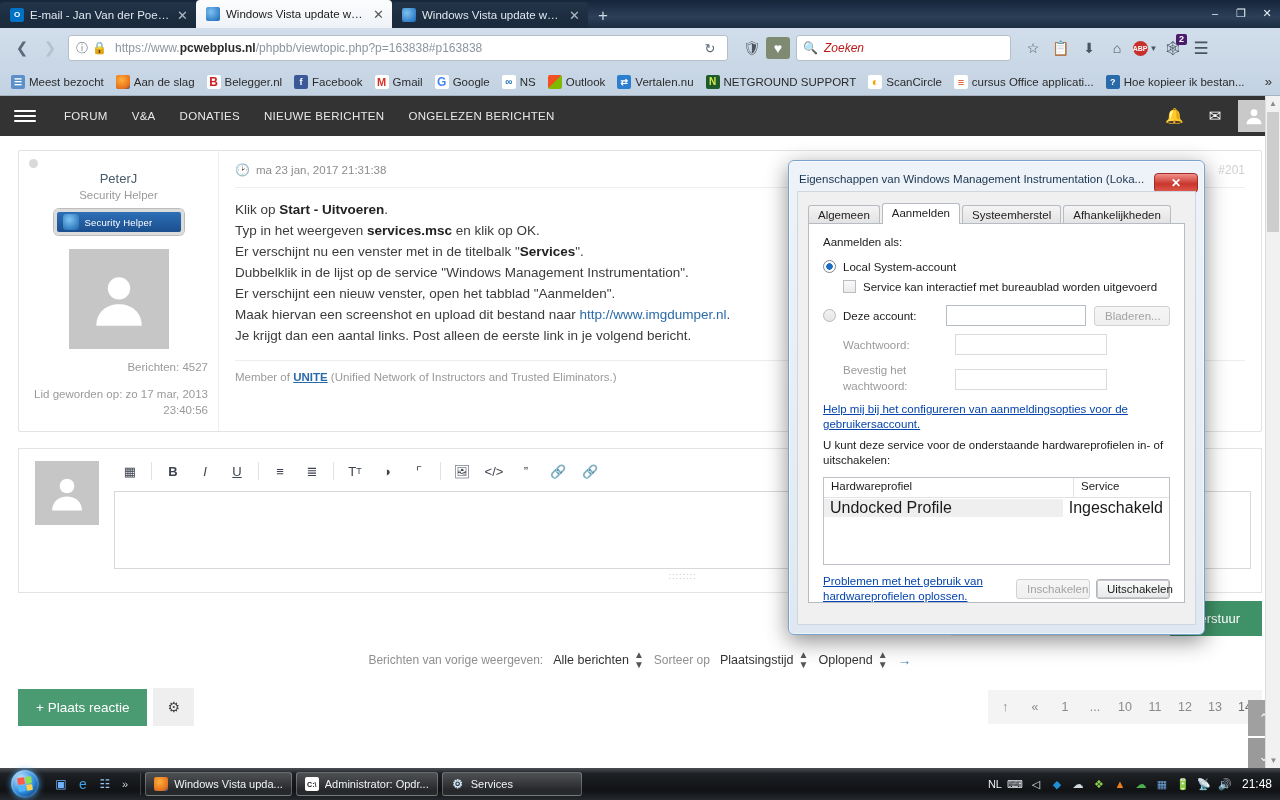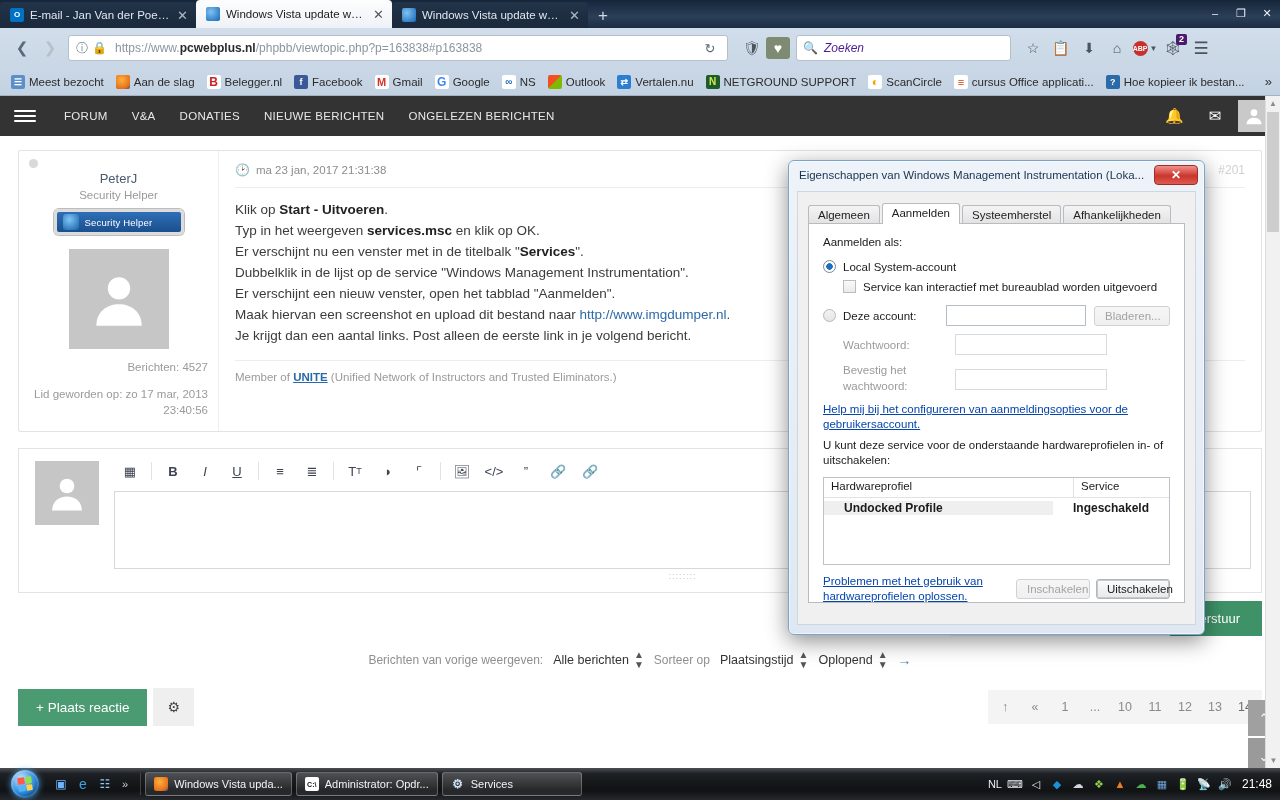--- a/index.html
+++ b/index.html
@@ -56,21 +56,21 @@
   }
   .urlbar .u-ico { width:18px; text-align:center; font-size:12px; color:#7b8794; }
   .url-text { flex:1; font-size:12px; color:#8b95a0; white-space:nowrap; overflow:hidden; padding-left:6px;}
   .url-text b { color:#2b2b2b; font-weight:bold; }
   .reload { width:26px; height:26px; display:flex; align-items:center; justify-content:center; color:#5b6a78; font-size:13px;}
   .searchbar {
     flex: 0 0 215px; height:26px; background:#fff; border:1px solid #b4bfca; border-radius:3px;
     display:flex; align-items:center; padding:0 6px; margin-left:6px;
   }
   .searchbar .s-ico { color:#6a7581; font-size:12px; margin-right:6px;}
-  .searchbar .s-ph { color:#4c1d95; font-style:italic; font-size:12px;}
+  .searchbar .s-ph { color:#b91c1c; font-style:italic; font-size:12px;}
   .toolicon { width:28px; height:28px; display:flex; align-items:center; justify-content:center;
               color:#4a5560; font-size:14px; position:relative; }
   .badge-count {
     position:absolute; top:0px; right:0px; background:#4a1b6d; color:#fff;
     font-size:9px; line-height:11px; padding: 0 3px; border-radius:2px; font-weight:bold;
   }
 
   .bookmarks {
     position:absolute; top:68px; left:0; width:1280px; height:28px;
     display:flex; align-items:center; padding-left:6px; gap:2px;
@@ -176,21 +176,21 @@
 
   
   .dialog {
     position:absolute; left:788px; top:160px; width:417px; height:475px;
     background:linear-gradient(#eef3f9,#dfe8f2);
     border:1px solid #7ba4cc; border-radius:6px;
     box-shadow: 0 6px 22px rgba(0,0,0,.45), 0 0 0 1px rgba(255,255,255,.5) inset;
     font-family: "Liberation Sans", sans-serif; font-size:11.5px; color:#1b1b1b;
   }
   .dlg-title {
-    height:28px; display:flex; align-items:center; padding: 0 6px 0 10px;
+    height:28px; display:flex; align-items:flex-start; padding: 12px 6px 0 10px;
     font-size:11.5px; color:#18334f;
   }
   .dlg-title .t { flex:1; white-space:nowrap; overflow:hidden; text-overflow:ellipsis;}
   .dlg-close {
     width:44px; height:20px; border-radius:4px; border:1px solid #9d2f27;
     background:linear-gradient(#f2918b,#c9362c 55%, #e05a50);
     color:#fff; font-size:12px; font-weight:bold; display:flex; align-items:center; justify-content:center;
   }
   .dlg-body { margin: 2px 8px 8px 8px; background:#f0f0f0; border:1px solid #cfd6dd; height:434px; position:relative;}
 
@@ -218,21 +218,21 @@
     border:1px solid #b0b6bc; border-radius:3px;
     background:linear-gradient(#fbfbfb,#e6e8ea); font-size:11.5px; padding: 3px 10px; color:#1b1b1b;
   }
   .btn-win.dis { color:#a3a3a3; background:linear-gradient(#f6f6f6,#efefef); border-color:#cfd2d5;}
   .btn-win.default { border-color:#3c8fd4; box-shadow:0 0 0 1px #bcdcf5 inset; background:linear-gradient(#eaf6ff,#cbe7fb);}
   .wlink { color:#0645ad; text-decoration:underline; font-size:11.5px; line-height:1.3; display:block;}
   .grid-box { border:1px solid #bcc2c8; margin-top:8px; height:88px; background:#fff;}
   .grid-head { display:flex; height:20px; background:#fff; border-bottom:1px solid #dfe3e7;}
   .grid-head div { font-size:11.5px; padding:2px 7px; border-right:1px solid #dfe3e7;}
   .grid-row { display:flex; height:20px; align-items:center;}
-  .grid-row div { font-size:12px; padding: 0 20px; font-weight: bold;}
+  .grid-row div { font-size:16px; padding: 0 6px;}
   .muted { color:#9b9b9b; }
   .dlg-footer { position:absolute; left:0; bottom:0; width:100%; display:flex; justify-content:flex-end;
                 gap:8px; padding: 8px 12px;}
 
   
   .taskbar {
     position:absolute; left:0; bottom:0; width:1280px; height:32px;
     background:linear-gradient(#4b4f55,#1d2024 18%, #101214 70%, #25282c);
     display:flex; align-items:center; padding-left:2px;
   }

